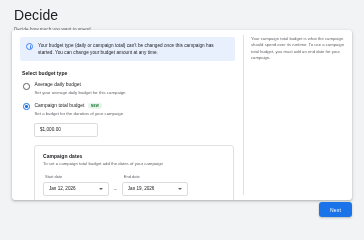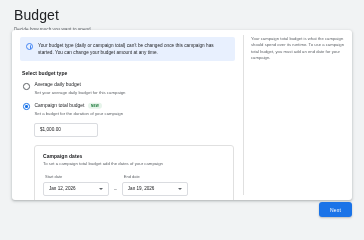--- a/index.html
+++ b/index.html
@@ -143,21 +143,21 @@
     cursor: pointer; font-family: "Liberation Sans", sans-serif;
     box-shadow: 0 1px 2px rgba(60,64,67,.30);
   }
 </style>
 </head>
 <body>
 
 <div class="page">
 
   <div class="header">
-    <div class="page-title">Budget</div>
+    <div class="page-title">Decide</div>
     <div class="page-subtitle">Decide how much you want to spend.</div>
   </div>
 
   <div class="card">
 
     <div class="card-main">
 
       <div class="info-banner">
         <span class="info-icon"></span>
         <span class="info-text">Your budget type (daily or campaign total) can't be changed once this campaign has started. You can change your budget amount at any time.</span>

